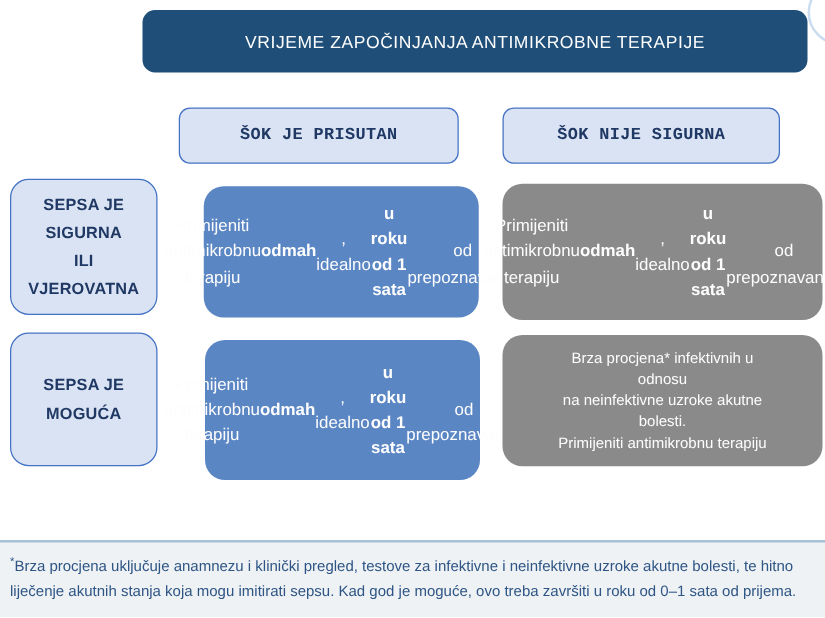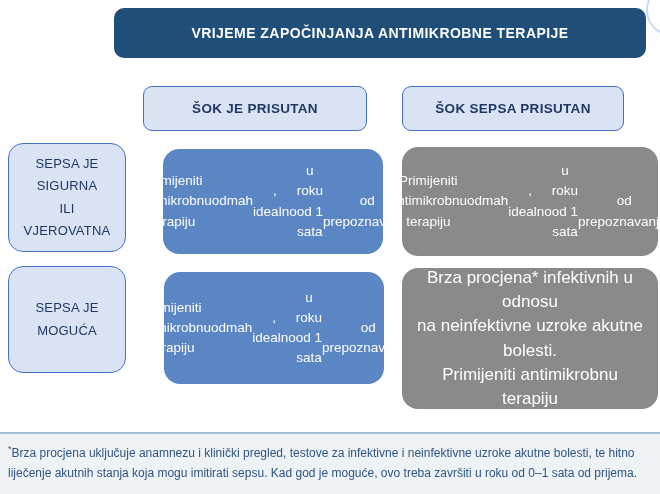--- a/index.html
+++ b/index.html
@@ -12,61 +12,61 @@
     position:relative; width:660px; height:494px; overflow:hidden;
     background:#ffffff;
     font-family:"Liberation Sans","DejaVu Sans",sans-serif;
   }
   .title-box{
     position:absolute; left:114px; top:8px; width:532px; height:50px;
     background:var(--navy); border-radius:10px;
     display:flex; align-items:center; justify-content:center;
   }
   .title-box span{
-    color:var(--white); font-weight:bold; font-size:14px; letter-spacing:.45px;
+    color:var(--white); font-weight:normal; font-size:14px; letter-spacing:.45px;
   }
   .deco-arc{
     position:absolute; left:646px; top:-16px; width:48px; height:48px;
     border:2px solid #C9DCF0; border-radius:50%; background:transparent;
   }
   .col-header{
     position:absolute; top:86px; height:45px;
     background:var(--light); border:1.5px solid var(--lightBorder); border-radius:9px;
-    display:flex; align-items:center; justify-content:center; box-sizing:border-box;
+    display:flex; align-items:center; justify-content:center; box-sizing:border-box;font-family:Liberation Mono, monospace;
   }
   .col-header span{
     color:var(--dark); font-weight:bold; font-size:13.5px; letter-spacing:.3px;
   }
   .ch0{left:143px; width:224px;}
   .ch1{left:402px; width:222px;}
   .row-label{
     position:absolute; left:8px; width:118px;
     background:var(--light); border:1.5px solid var(--lightBorder); border-radius:15px;
     display:flex; align-items:center; justify-content:center; box-sizing:border-box;
     text-align:center;
   }
   .row-label span{
-    color:var(--dark); font-weight:normal; font-size:13px; line-height:1.7;
+    color:var(--dark); font-weight:bold; font-size:13px; line-height:1.7;
     white-space:pre-line; letter-spacing:.2px;
   }
   .rl0{top:143px; height:109px;}
   .rl1{top:266px; height:107px;}
   .cell{
     position:absolute; border-radius:16px; box-sizing:border-box;
     display:flex; align-items:center; justify-content:center;
     text-align:center; padding:8px 10px;
     color:var(--white); font-size:13.5px; line-height:1.5; white-space:pre-line;
   }
-  .cell b{font-weight:normal;}
+  .cell b{font-weight:bold;}
   .cell-blue{background:var(--blue);}
   .cell-gray{background:var(--gray);}
   .c00{left:163px; top:149px; width:220px; height:105px;}
   .c01{left:402px; top:147px; width:256px; height:109px;}
   .c10{left:164px; top:272px; width:220px; height:112px;}
-  .c11{left:402px; top:268px; width:256px; height:141px; font-size:17px; line-height:1.42;}
+  .c11{left:402px; top:268px; width:256px; height:105px; font-size:12px; line-height:1.42;}
   .footnote{
     position:absolute; left:0; top:432px; width:660px; height:62px;
     background:var(--footBg); border-top:2px solid var(--divider);
     box-sizing:border-box; padding:8px 8px 0 8px;
     color:var(--footText); font-size:12px; line-height:1.65;
   }
   .footnote sup{font-size:9px; vertical-align:super;}
 </style>
 </head>
 <body>
@@ -76,21 +76,21 @@
   <div class="title-box">
     <span>VRIJEME ZAPOČINJANJA ANTIMIKROBNE TERAPIJE</span>
   </div>
 
   <div class="deco-arc"></div>
 
   <div class="col-header ch0">
     <span>ŠOK JE PRISUTAN</span>
   </div>
   <div class="col-header ch1">
-    <span>ŠOK SEPSA PRISUTAN</span>
+    <span>ŠOK NIJE SIGURNA</span>
   </div>
 
   <div class="row-label rl0">
     <span>SEPSA JE
 SIGURNA
 ILI
 VJEROVATNA</span>
   </div>
   <div class="row-label rl1">
     <span>SEPSA JE

